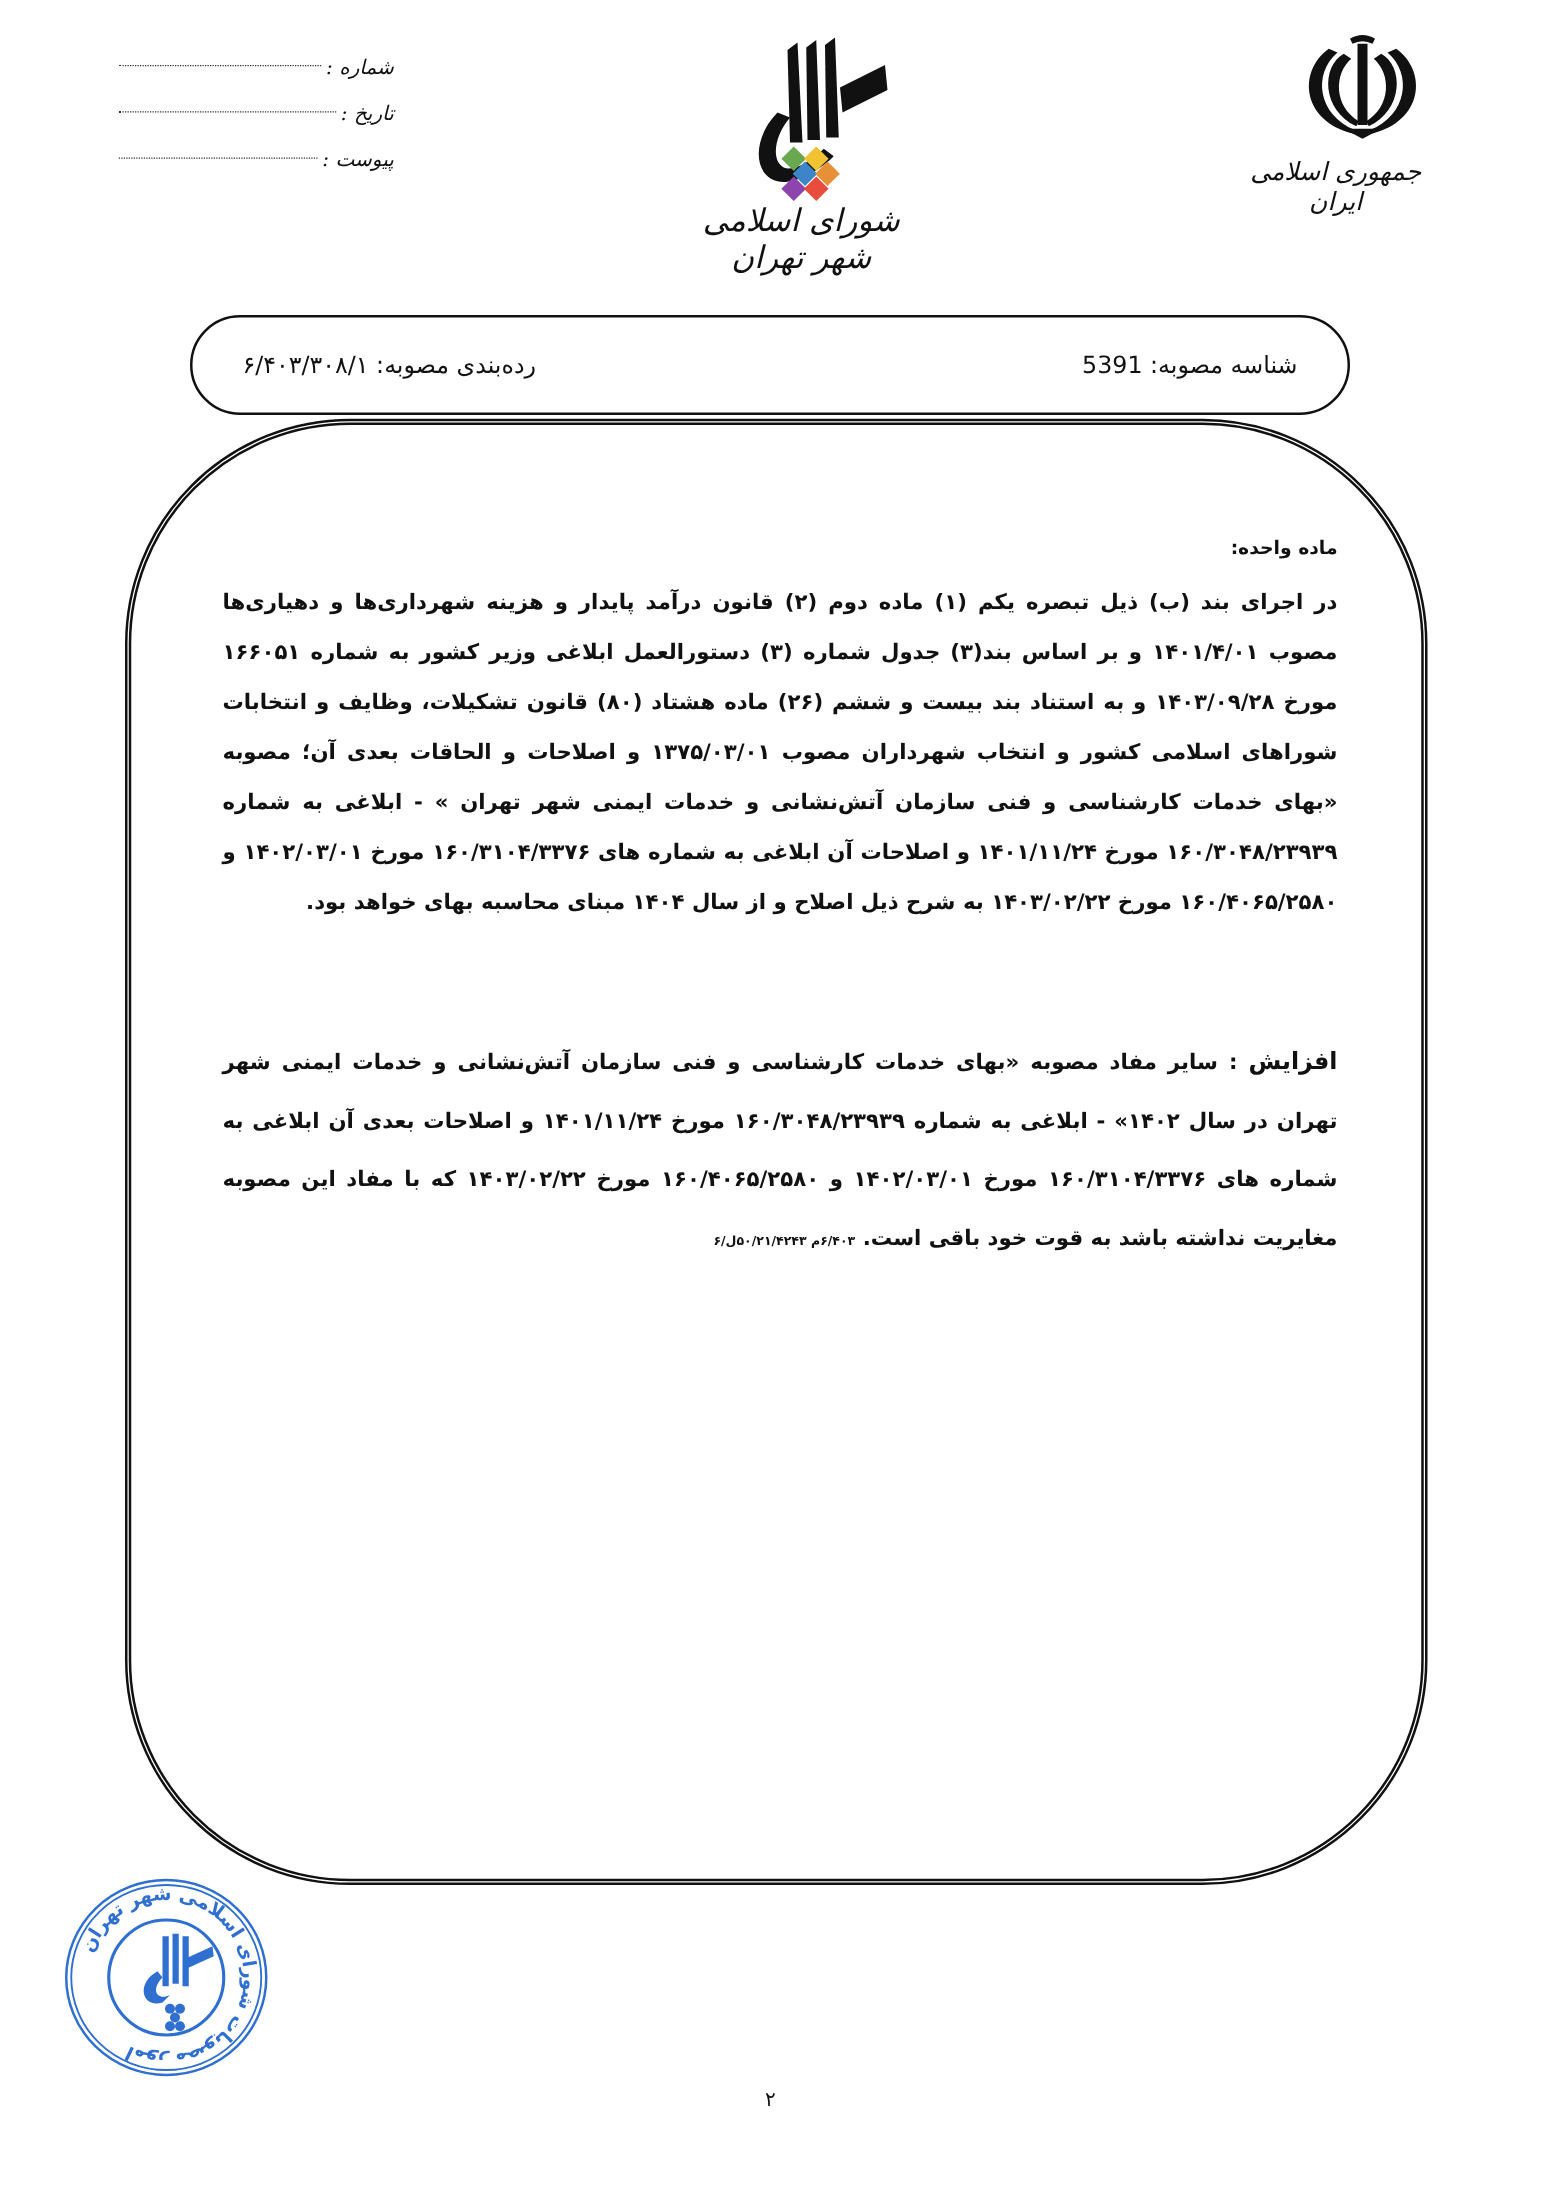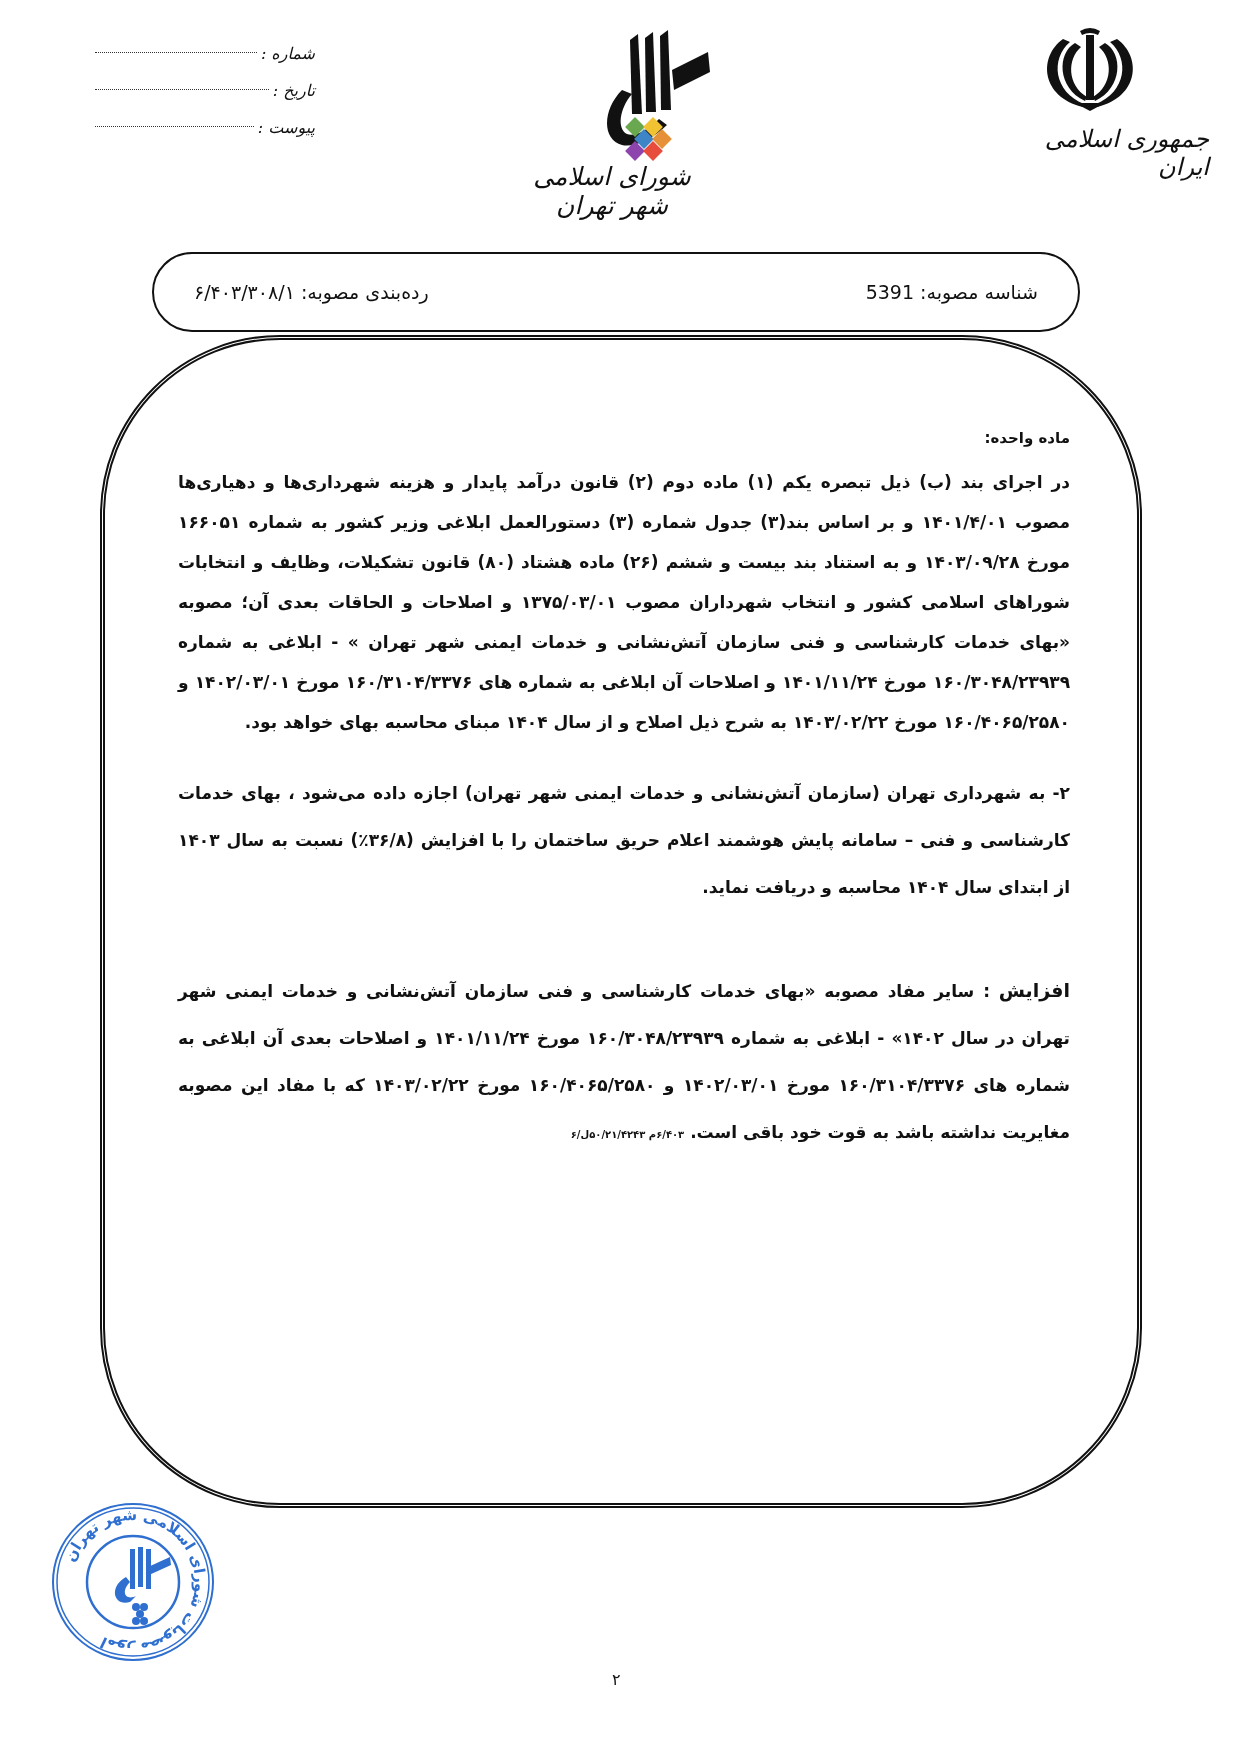--- a/index.html
+++ b/index.html
@@ -7,26 +7,26 @@
            font-family: "DejaVu Sans", sans-serif; color: #111; }
 
     
     .hdr-fields { position: absolute; left: 95px; top: 44px; width: 220px; direction: rtl; }
     .hdr-field { display: flex; height: 37px; font-family: "DejaVu Serif", serif; font-size: 16px; font-style: italic; }
     .hdr-field .lbl { white-space: nowrap; padding-left: 4px; }
     .hdr-field .dots { flex: 1; border-bottom: 1.5px dotted #333; height: 8px; margin-bottom: 6px; }
 
     .council-logo { position: absolute; left: 560px; top: 30px; width: 180px; height: 180px; }
     .council-logo svg { width: 100%; }
-    .council-name { position: absolute; left: 512px; top: 162px; width: 200px; text-align: center; direction: rtl;
+    .council-name { position: absolute; left: 541px; top: 162px; width: 200px; text-align: center; direction: rtl;
                     font-family: "DejaVu Serif", serif; font-style: italic; font-size: 25px; }
 
     .emblem { position: absolute; left: 1035px; top: 25px; width: 110px; height: 90px; }
-    .iran-name { position: absolute; left: 1024px; top: 125px; width: 185px; direction: rtl;
-                 font-family: "DejaVu Serif", serif; font-style: italic; font-size: 24px; }
+    .iran-name { position: absolute; left: 976px; top: 125px; width: 185px; text-align: center; direction: rtl;
+                 font-family: "DejaVu Serif", serif; font-style: italic; font-size: 20px; }
 
     
     .id-box { position: absolute; left: 152px; top: 252px; width: 928px; height: 80px;
               border: 2px solid #111; border-radius: 40px; box-sizing: border-box; direction: rtl;
               display: flex; align-items: center; justify-content: space-between; padding: 0 40px; }
     .id-box span { font-weight: normal; font-size: 19px; }
 
     
     .frame-outer { position: absolute; left: 100px; top: 335px; width: 1042px; height: 1173px;
                    border: 3px double #111; border-width: 5px; border-radius: 180px; box-sizing: border-box; }
@@ -103,21 +103,20 @@
   <span>شناسه مصوبه: 5391</span>
   <span>رده‌بندی مصوبه: ۶/۴۰۳/۳۰۸/۱</span>
 </div>
 
 <div class="frame-outer"></div>
 
 <div class="content">
   <p class="section-title">ماده واحده:</p>
   <p>در اجرای بند (ب) ذیل تبصره یکم (۱) ماده دوم (۲) قانون درآمد پایدار و هزینه شهرداری‌ها و دهیاری‌ها مصوب ۱۴۰۱/۴/۰۱ و بر اساس بند(۳) جدول شماره (۳) دستورالعمل ابلاغی وزیر کشور به شماره ۱۶۶۰۵۱ مورخ ۱۴۰۳/۰۹/۲۸ و به استناد بند بیست و ششم (۲۶) ماده هشتاد (۸۰) قانون تشکیلات، وظایف و انتخابات شوراهای اسلامی کشور و انتخاب شهرداران مصوب ۱۳۷۵/۰۳/۰۱ و اصلاحات و الحاقات بعدی آن؛ مصوبه «بهای خدمات کارشناسی و فنی سازمان آتش‌نشانی و خدمات ایمنی شهر تهران » - ابلاغی به شماره ۱۶۰/۳۰۴۸/۲۳۹۳۹ مورخ ۱۴۰۱/۱۱/۲۴ و اصلاحات آن ابلاغی به شماره های ۱۶۰/۳۱۰۴/۳۳۷۶ مورخ ۱۴۰۲/۰۳/۰۱ و ۱۶۰/۴۰۶۵/۲۵۸۰ مورخ ۱۴۰۳/۰۲/۲۲ به شرح ذیل اصلاح و از سال ۱۴۰۴ مبنای محاسبه بهای خواهد بود.</p>
   <div class="gap"></div>
-  <p class="item">۲- به شهرداری تهران (سازمان آتش‌نشانی و خدمات ایمنی شهر تهران) اجازه داده می‌شود ، بهای خدمات کارشناسی و فنی – سامانه پایش هوشمند اعلام حریق ساختمان را با افزایش (۳۶/۸٪) نسبت به سال ۱۴۰۳ از ابتدای سال ۱۴۰۴ محاسبه و دریافت نماید.</p>
   <div class="gap"></div>
   <div class="gap"></div>
   <p class="item">
     <span class="note-label">افزایش</span><span> : سایر مفاد مصوبه «بهای خدمات کارشناسی و فنی سازمان آتش‌نشانی و خدمات ایمنی شهر تهران در سال ۱۴۰۲» - ابلاغی به شماره ۱۶۰/۳۰۴۸/۲۳۹۳۹ مورخ ۱۴۰۱/۱۱/۲۴ و اصلاحات بعدی آن ابلاغی به شماره های ۱۶۰/۳۱۰۴/۳۳۷۶ مورخ ۱۴۰۲/۰۳/۰۱ و ۱۶۰/۴۰۶۵/۲۵۸۰ مورخ ۱۴۰۳/۰۲/۲۲ که با مفاد این مصوبه مغایریت نداشته باشد به قوت خود باقی است.</span>
     <span class="ref-code">۶/۴۰۳م ۵۰/۲۱/۴۲۴۳ل/۶</span>
   </p>
 </div>
 
 <div class="stamp">
   <svg viewBox="0 0 170 170" width="170" height="170">

